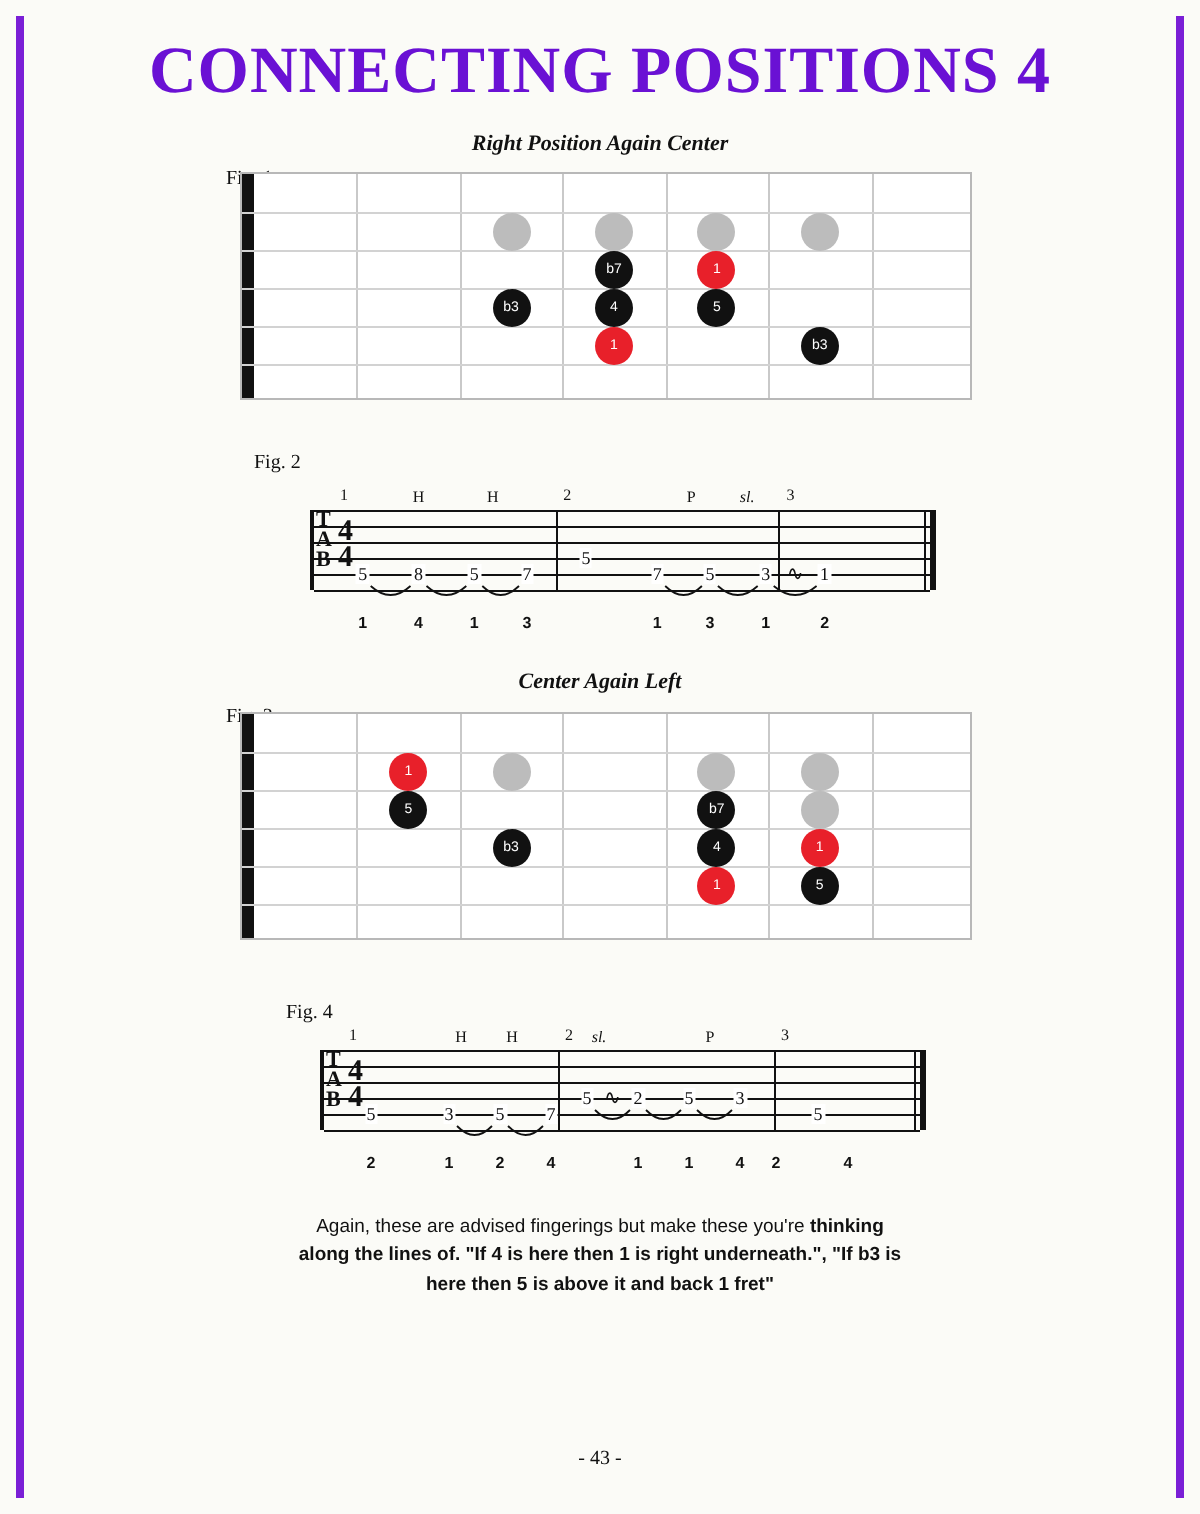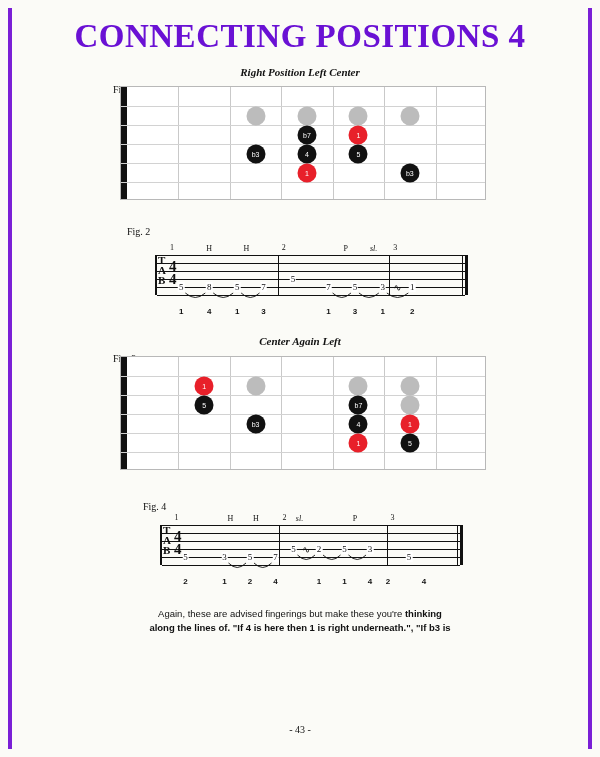--- a/index.html
+++ b/index.html
@@ -162,21 +162,21 @@
 </style>
 </head>
 <body>
 
 <div class="page-border-left"></div>
 <div class="page-border-right"></div>
 
 <div class="page-title">CONNECTING POSITIONS 4</div>
 
 <div class="fig-label" style="left:113px;top:68px;">Fig. 1</div>
-<div class="fig-caption" style="left:150px;top:66px;width:300px;">Right Position Left Center</div>
+<div class="fig-caption" style="left:150px;top:66px;width:300px;">Right Position Again Center</div>
 
 <div class="fretboard" id="fb1" style="left:120px;top:86px;width:366px;height:114px;">
   <div class="nut"></div>
 <div class="fret" style="left: 57.4286px;"></div>
     <div class="fret" style="left: 108.857px;"></div>
     <div class="fret" style="left: 160.286px;"></div>
     <div class="fret" style="left: 211.714px;"></div>
     <div class="fret" style="left: 263.143px;"></div>
     <div class="fret" style="left: 314.571px;"></div>
     <div class="string" style="top: 19px;"></div>
@@ -331,15 +331,16 @@
       <path d="M 137.5 30 Q 146.25 39 155 30" stroke="#111" fill="none" stroke-width="0.9"></path>
       <path d="M 163 30 Q 171.75 39 180.5 30" stroke="#111" fill="none" stroke-width="0.9"></path>
       <path d="M 188.5 30 Q 197.25 39 206 30" stroke="#111" fill="none" stroke-width="0.9"></path>
     </svg>
     <div class="tilde" style="left: 146.25px; top: 36px;">∿</div>
   </div>
 
 <div class="bodytext" style="top:607px;">
   <span>Again, these are advised fingerings but make these you're </span><b>thinking</b><br>
   <b>along the lines of. "If 4 is here then 1 is right underneath.", "If b3 is</b><br>
+  <b>here then 5 is above it and back 1 fret"</b>
 </div>
 
 <div class="pagenum">- 43 -</div>
 
 </body></html>

